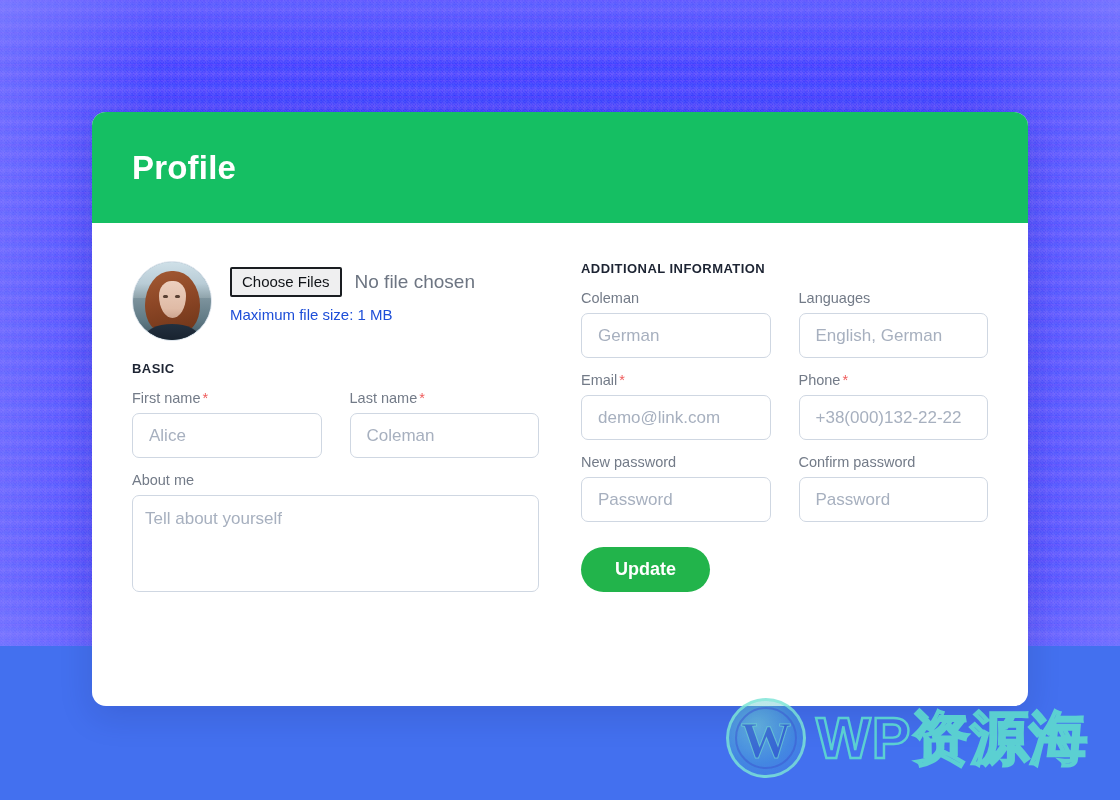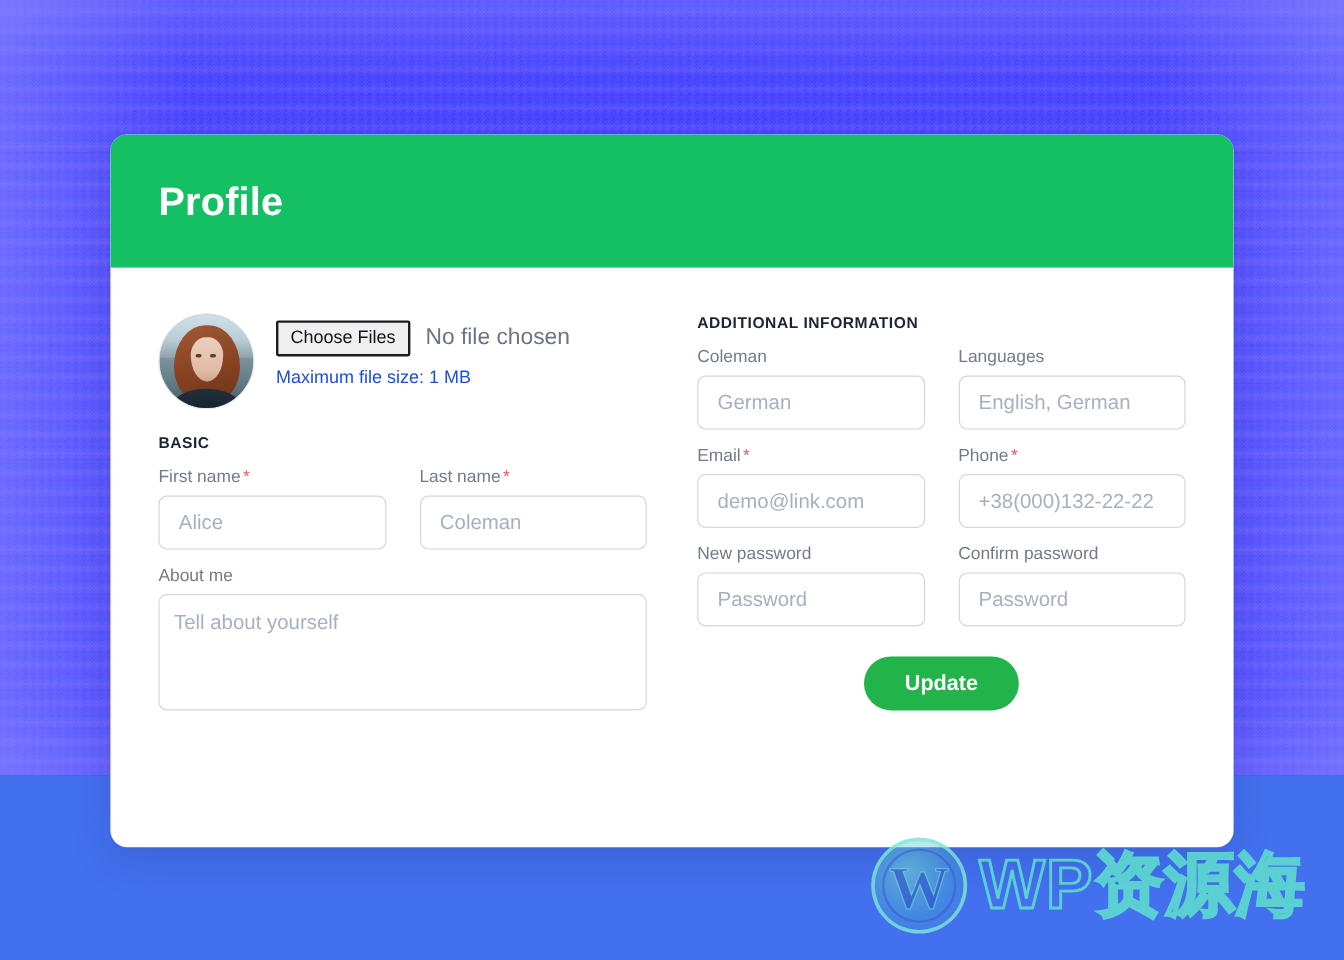--- a/index.html
+++ b/index.html
@@ -211,21 +211,21 @@
   .text-area {
     height: 97px;
     padding: 12px 12px;
     resize: none;
     line-height: 1.35;
   }
 
   
   #update-row {
     display: flex;
-    justify-content: center;
+    justify-content: flex-start;
     margin-top: 25px;
   }
   #update-button {
     font-family: "Liberation Sans", sans-serif;
     font-size: 18px;
     font-weight: bold;
     color: #ffffff;
     background: #22b44b;
     border: none;
     border-radius: 26px;

